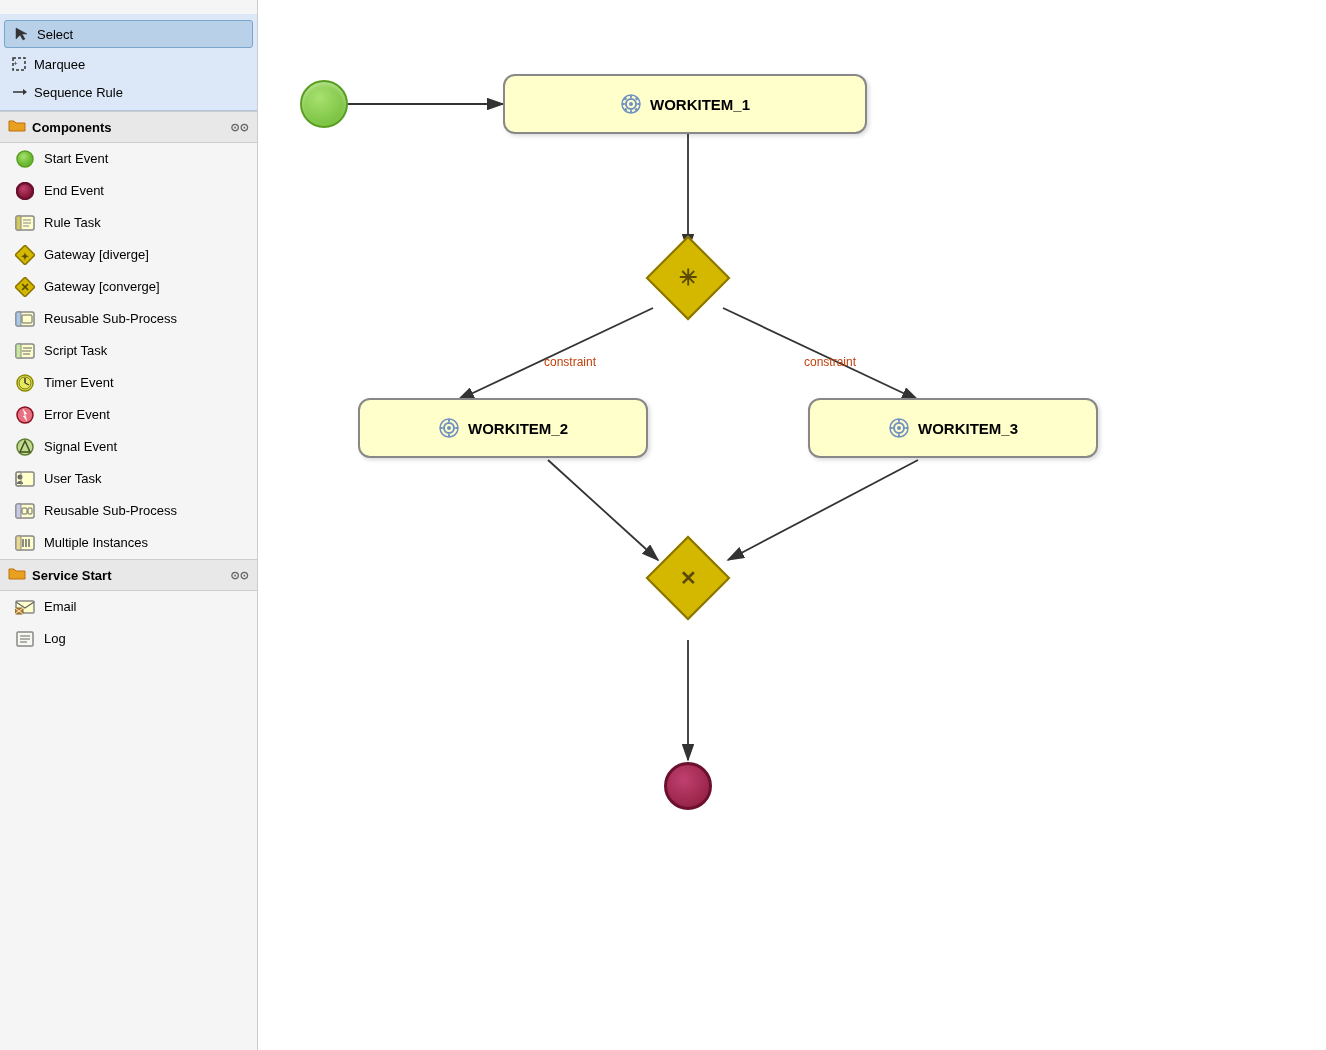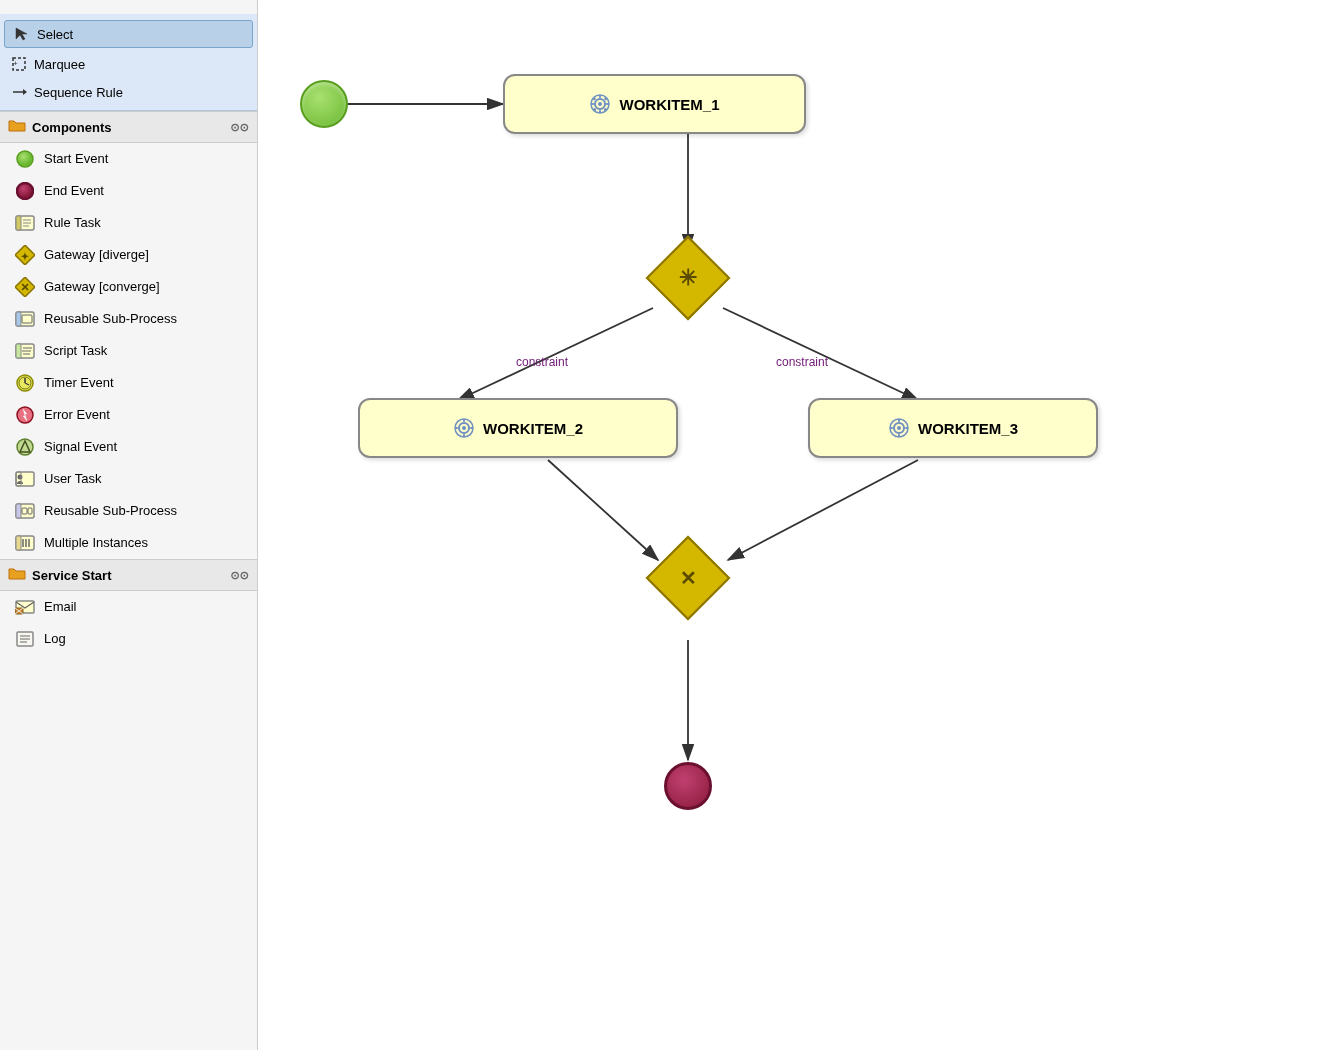--- a/index.html
+++ b/index.html
@@ -162,22 +162,23 @@
       top: 0; left: 0;
       width: 100%;
       height: 100%;
       pointer-events: none;
     }
 
     
     .conn-label {
       position: absolute;
       font-size: 12px;
-      color: #701a75;
+      color: #c2410c;
       background: transparent;
+      margin-left: 28px;
     }
 
     
     #sidebar::-webkit-scrollbar { width: 6px; }
     #sidebar::-webkit-scrollbar-thumb { background: #aaa; border-radius: 3px; }
   </style>
 </head>
 <body>
 
 <div id="sidebar">
@@ -442,21 +443,21 @@
     <line x1="660" y1="460" x2="470" y2="560" stroke="#333" stroke-width="1.8" marker-end="url(#arrowhead)"></line>
 
     <line x1="430" y1="640" x2="430" y2="760" stroke="#333" stroke-width="1.8" marker-end="url(#arrowhead)"></line>
   </svg>
 
   <div class="conn-label" style="left: 258px; top: 355px;">constraint</div>
   <div class="conn-label" style="left: 518px; top: 355px;">constraint</div>
 
   <div class="start-event" style="left: 42px; top: 80px;"></div>
 
-  <div class="task-box" style="left: 245px; top: 74px; width: 303px; height: 60px;">
+  <div class="task-box" style="left: 245px; top: 74px; width: 364px; height: 60px;">
     <svg width="22" height="22" viewBox="0 0 22 22">
       <circle cx="11" cy="11" r="9" fill="#ffffcc" stroke="#7090c0" stroke-width="1.5"></circle>
       <circle cx="11" cy="11" r="5" fill="none" stroke="#7090c0" stroke-width="2"></circle>
       <circle cx="11" cy="11" r="2" fill="#7090c0"></circle>
       <g fill="#7090c0">
         <rect x="10" y="2" width="2" height="3" rx="1"></rect>
         <rect x="10" y="17" width="2" height="3" rx="1"></rect>
         <rect x="2" y="10" width="3" height="2" rx="1"></rect>
         <rect x="17" y="10" width="3" height="2" rx="1"></rect>
         <rect x="4.5" y="4.5" width="2" height="3" rx="1" transform="rotate(45 5.5 6)"></rect>
@@ -465,21 +466,21 @@
         <rect x="15.5" y="4.5" width="2" height="3" rx="1" transform="rotate(-45 16.5 6)"></rect>
       </g>
     </svg>
     <span style="font-size:15px;">WORKITEM_1</span>
   </div>
 
   <div class="gateway" style="left: 400px; top: 248px;">
     <div class="gateway-inner">✳</div>
   </div>
 
-  <div class="task-box" style="left: 100px; top: 398px; width: 320px; height: 60px;">
+  <div class="task-box" style="left: 100px; top: 398px; width: 290px; height: 60px;">
     <svg width="22" height="22" viewBox="0 0 22 22">
       <circle cx="11" cy="11" r="9" fill="#ffffcc" stroke="#7090c0" stroke-width="1.5"></circle>
       <circle cx="11" cy="11" r="5" fill="none" stroke="#7090c0" stroke-width="2"></circle>
       <circle cx="11" cy="11" r="2" fill="#7090c0"></circle>
       <g fill="#7090c0">
         <rect x="10" y="2" width="2" height="3" rx="1"></rect>
         <rect x="10" y="17" width="2" height="3" rx="1"></rect>
         <rect x="2" y="10" width="3" height="2" rx="1"></rect>
         <rect x="17" y="10" width="3" height="2" rx="1"></rect>
       </g>

